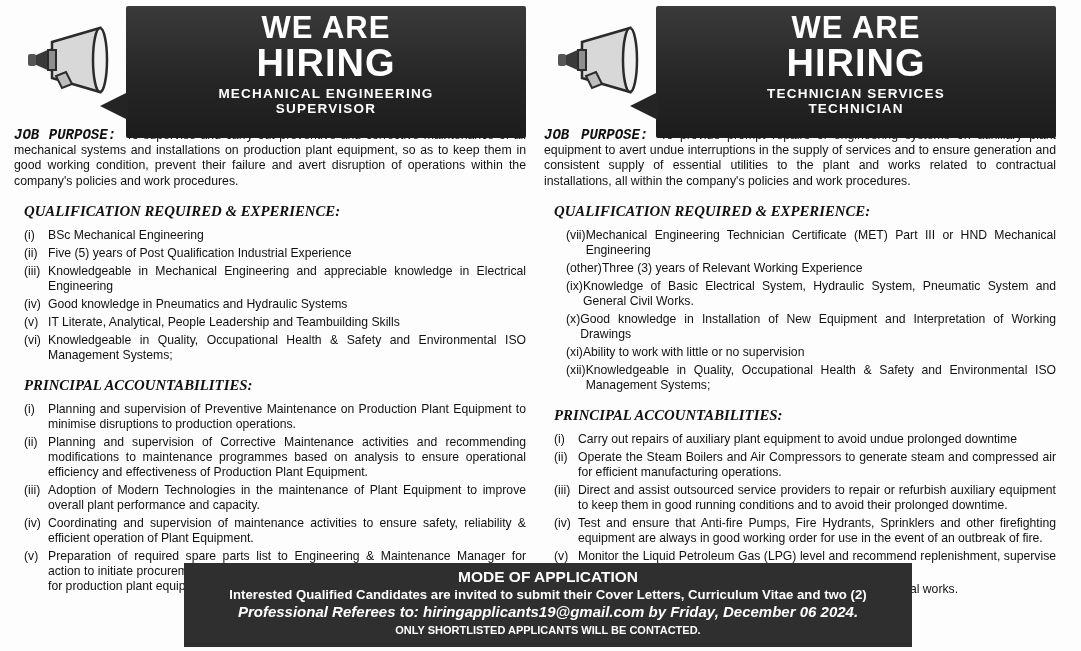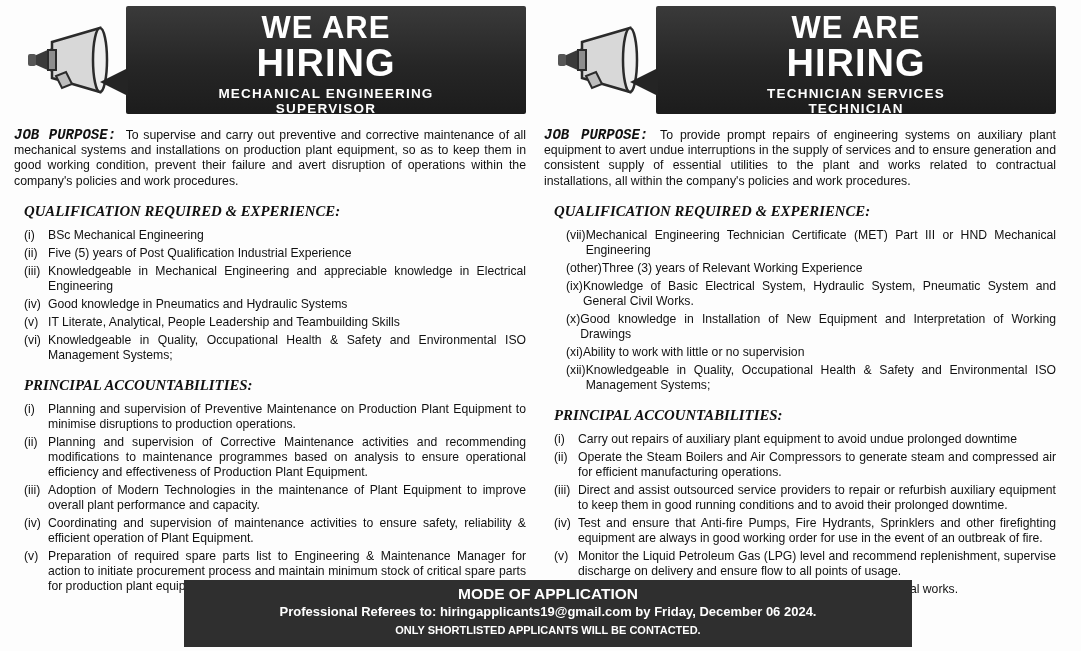--- a/index.html
+++ b/index.html
@@ -44,21 +44,21 @@
   .megaphone {
     width: 112px;
     flex: 0 0 112px;
     position: relative;
     height: 112px;
   }
   .megaphone svg { position: absolute; left: 8px; top: 14px; }
   .banner-bubble {
     position: relative;
     flex: 1 1 auto;
-    height: 108px;
+    height: 132px;
     background: #2b2b2b;
     background: linear-gradient(180deg,#3a3a3a 0%, #262626 55%, #1c1c1c 100%);
     color: #fff;
     border-radius: 2px 2px 2px 2px;
     display: flex;
     flex-direction: column;
     align-items: center;
     justify-content: flex-start;
     padding-top: 4px;
     box-sizing: border-box;
@@ -166,23 +166,24 @@
     font-size: 15.5px;
     font-weight: bold;
     line-height: 18px;
   }
   .footer .f2 {
     font-size: 13.2px;
     font-weight: bold;
     line-height: 17px;
   }
   .footer .f3 {
-    font-size: 13px;
+    font-size: 15px;
     font-weight: bold;
     line-height: 17px;
+    font-style: italic;
   }
   .footer .f4 {
     font-size: 11px;
     font-weight: bold;
     line-height: 19px;
     margin-top: 1px;
   }
 </style>
 </head>
 <body>
@@ -352,18 +353,19 @@
         <li>
             <span class="mk">(vi)</span>
             <span class="tx">Carry out installation of new plant equipment and civil structural works.</span>
           </li>
       </ul>
     </div>
   </div>
 
   <div class="footer">
     <div class="f1">MODE OF APPLICATION</div>
+    <div class="f2">Interested Qualified Candidates are invited to submit their Cover Letters, Curriculum Vitae and two (2)</div>
     <div class="f3">
       <span>Professional Referees to: </span><span>hiringapplicants19@gmail.com</span><span> by Friday, December 06 2024.</span>
     </div>
     <div class="f4">ONLY SHORTLISTED APPLICANTS WILL BE CONTACTED.</div>
   </div>
 </div>
 
 </body></html>

